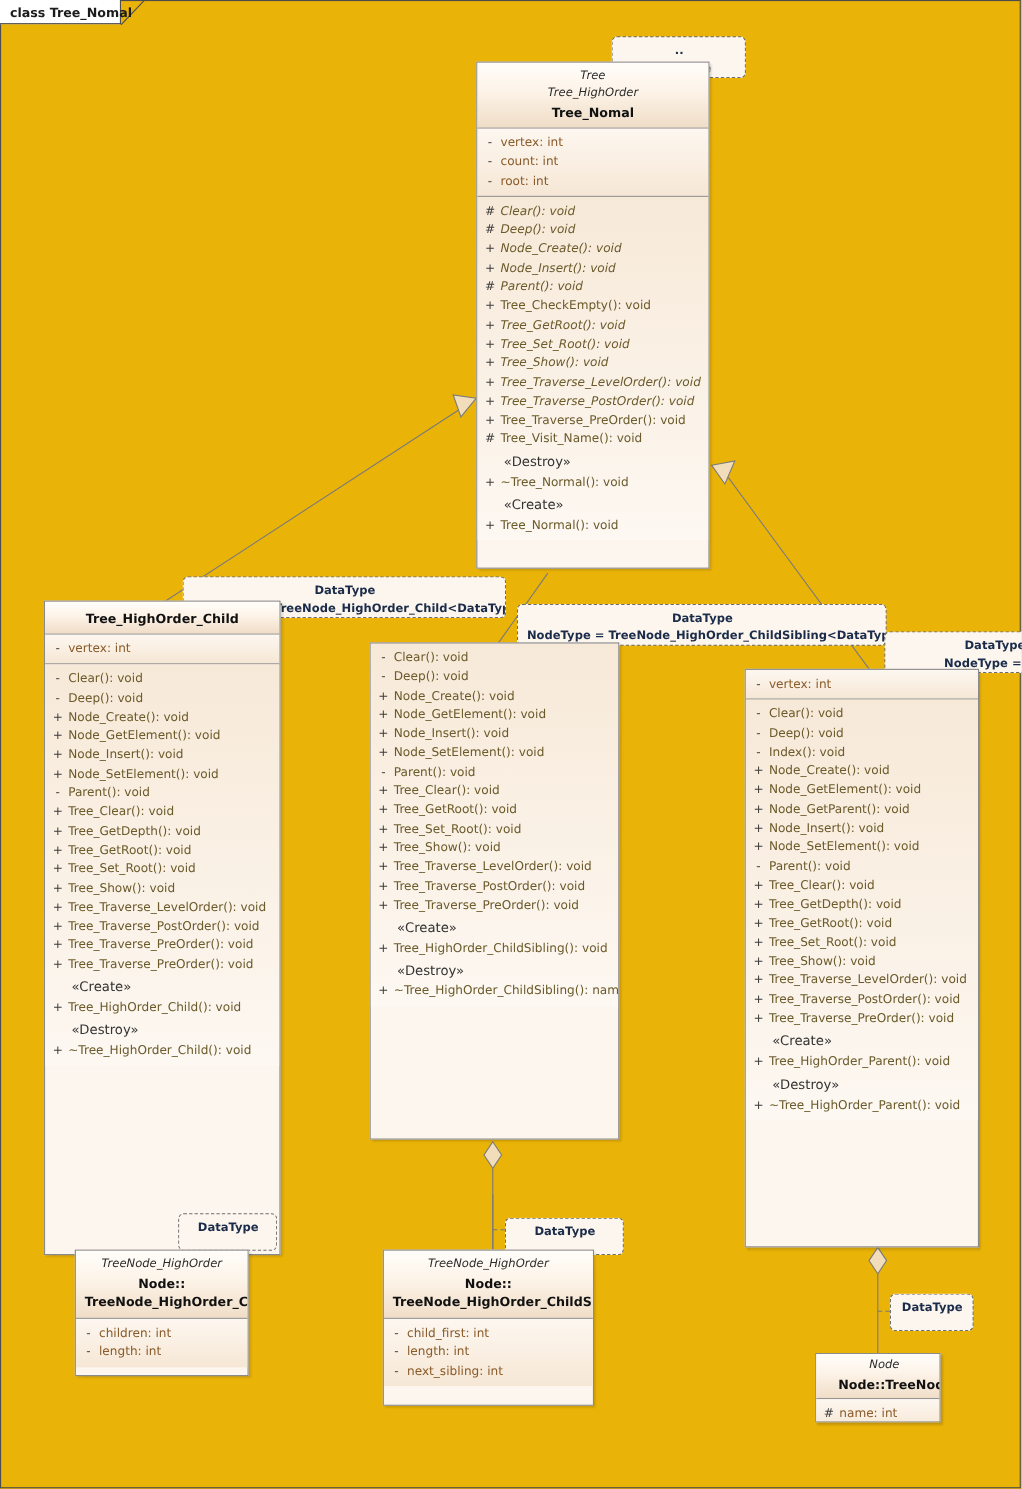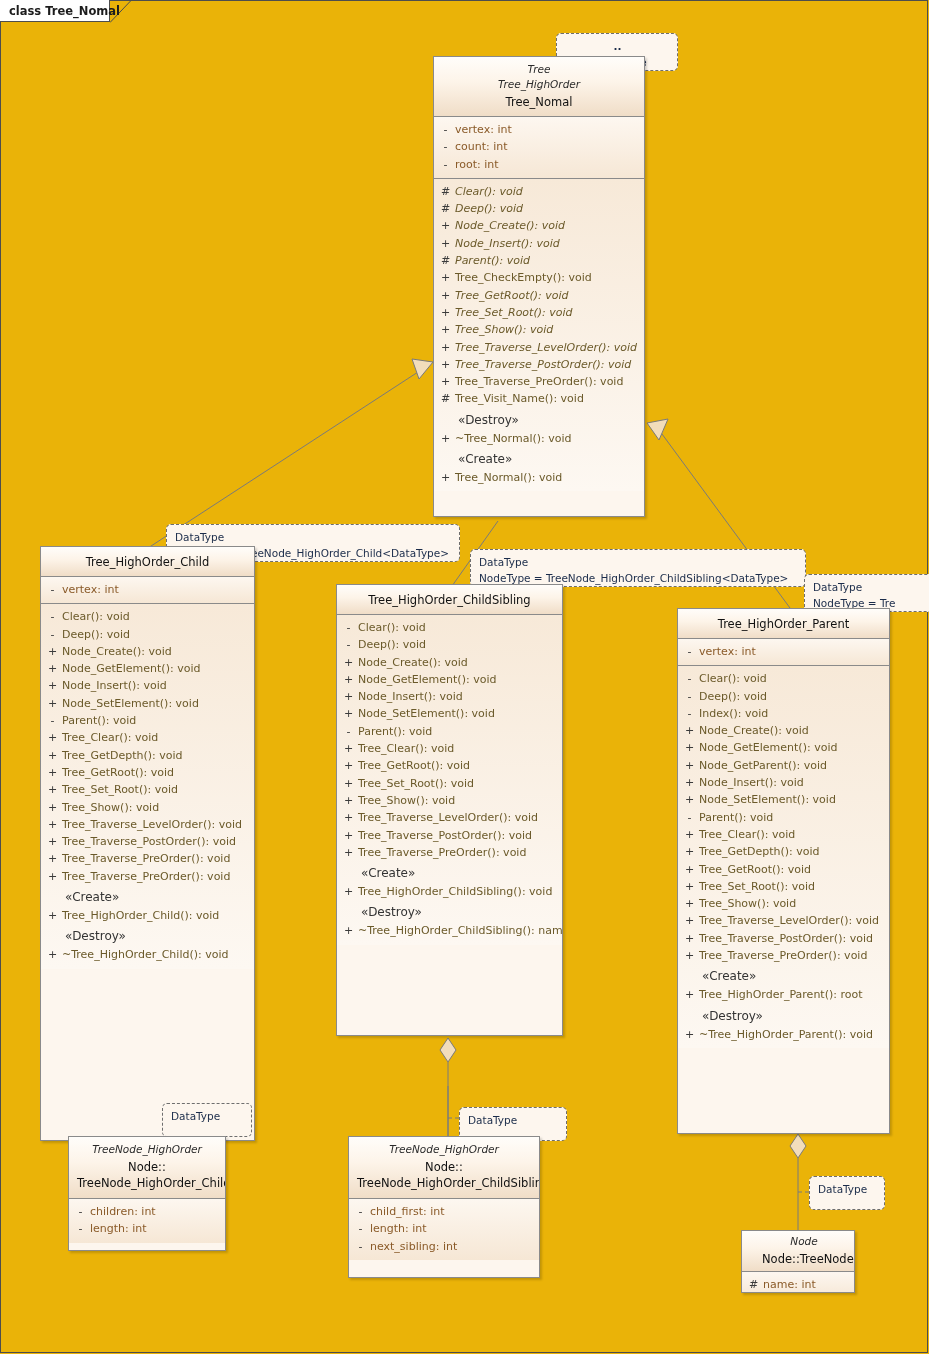--- a/index.html
+++ b/index.html
@@ -52,21 +52,21 @@
     background:linear-gradient(to bottom,#fffdfa 0%,#fdf4e9 42%,#f0ddc7 100%);
     border-bottom:1px solid #8a8a8a;
     padding:5px 8px 6px 8px;
     text-align:center;
   }
   .cls-stereo{
     font-style:italic;font-size:10.5px;color:#2b2b2b;
     line-height:15px;white-space:nowrap;
   }
   .cls-name{
-    font-weight:normal;font-size:11.5px;color:#111;line-height:16px;
+    font-weight:bold;font-size:11.5px;color:#111;line-height:16px;
     margin-top:2px;white-space:nowrap;text-align:center;
   }
   .cls-name.wrap{white-space:normal;}
   .compartment{
     padding:4px 2px 5px 2px;
     background:linear-gradient(to bottom,#fdf7f0 0%,#f6e7d5 100%);
   }
   .compartment.attrs{border-bottom:1px solid #8a8a8a;}
   .compartment.ops{background:linear-gradient(to bottom,#f7e9d8 0%,#fdf8f2 100%);}
   .feat{
@@ -85,25 +85,26 @@
     padding-left:22px;padding-top:3px;
   }
 
   
   .tnote{
     position:absolute;
     border:1px dashed #6e6e6e;
     border-radius:5px;
     background:#fdf6ee;
     box-sizing:border-box;
-    font-size:10.5px;font-weight:normal;color:#1b2c4a;
+    font-size:10.5px;font-weight:bold;color:#1b2c4a;
     padding:4px 7px 4px 8px;
     line-height:16px;
     white-space:nowrap;
     overflow:hidden;
+    text-align:center;
   }
   .tnote .l1{display:block;}
   .tnote .l2{display:block;}
   .tnote.center{text-align:center;font-weight:bold;}
 </style>
 </head>
 <body>
 
 <div id="canvas">
 
@@ -345,23 +346,20 @@
         </div>
         <div class="stereo-row">«Destroy»</div>
         <div class="feat">
           <span class="vis">+</span>
           <span class="sig">~Tree_HighOrder_Child(): void</span>
         </div>
       </div>
   </div>
 
   <div class="cls" id="c-childsibling" style="left:336px;top:584px;width:227px;height:452px;">
-    <div class="cls-head">
-      <div class="cls-name">Tree_HighOrder_ChildSibling</div>
-    </div>
     <div class="compartment ops" style="border-top:1px solid #8a8a8a;margin-top:-1px;">
         <div class="feat">
           <span class="vis">-</span>
           <span class="sig">Clear(): void</span>
         </div>
         <div class="feat">
           <span class="vis">-</span>
           <span class="sig">Deep(): void</span>
         </div>
         <div class="feat">
@@ -419,23 +417,20 @@
         </div>
         <div class="stereo-row">«Destroy»</div>
         <div class="feat">
           <span class="vis">+</span>
           <span class="sig">~Tree_HighOrder_ChildSibling(): name</span>
         </div>
       </div>
   </div>
 
   <div class="cls" id="c-parent" style="left:677px;top:608px;width:213px;height:526px;">
-    <div class="cls-head">
-      <div class="cls-name">Tree_HighOrder_Parent</div>
-    </div>
     <div class="compartment attrs">
         <div class="feat">
           <span class="vis">-</span>
           <span class="sig attr">vertex: int</span>
         </div>
       </div>
     <div class="compartment ops">
         <div class="feat">
           <span class="vis">-</span>
           <span class="sig">Clear(): void</span>
@@ -500,21 +495,21 @@
           <span class="vis">+</span>
           <span class="sig">Tree_Traverse_PostOrder(): void</span>
         </div>
         <div class="feat">
           <span class="vis">+</span>
           <span class="sig">Tree_Traverse_PreOrder(): void</span>
         </div>
         <div class="stereo-row">«Create»</div>
         <div class="feat">
           <span class="vis">+</span>
-          <span class="sig">Tree_HighOrder_Parent(): root</span>
+          <span class="sig">Tree_HighOrder_Parent(): void</span>
         </div>
         <div class="stereo-row">«Destroy»</div>
         <div class="feat">
           <span class="vis">+</span>
           <span class="sig">~Tree_HighOrder_Parent(): void</span>
         </div>
       </div>
   </div>
 
   <div class="tnote" style="left:162px;top:1103px;width:90px;height:34px;">

